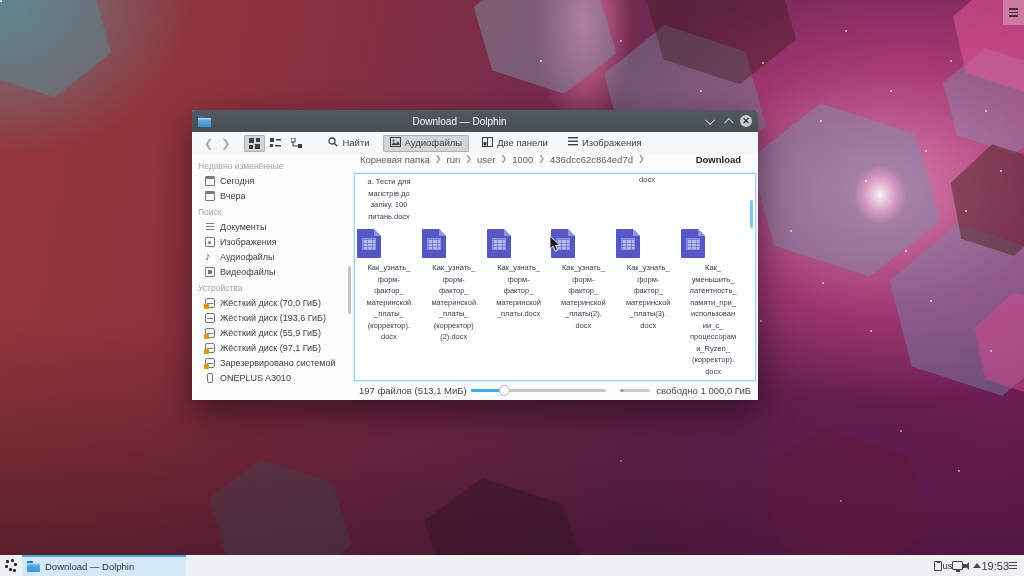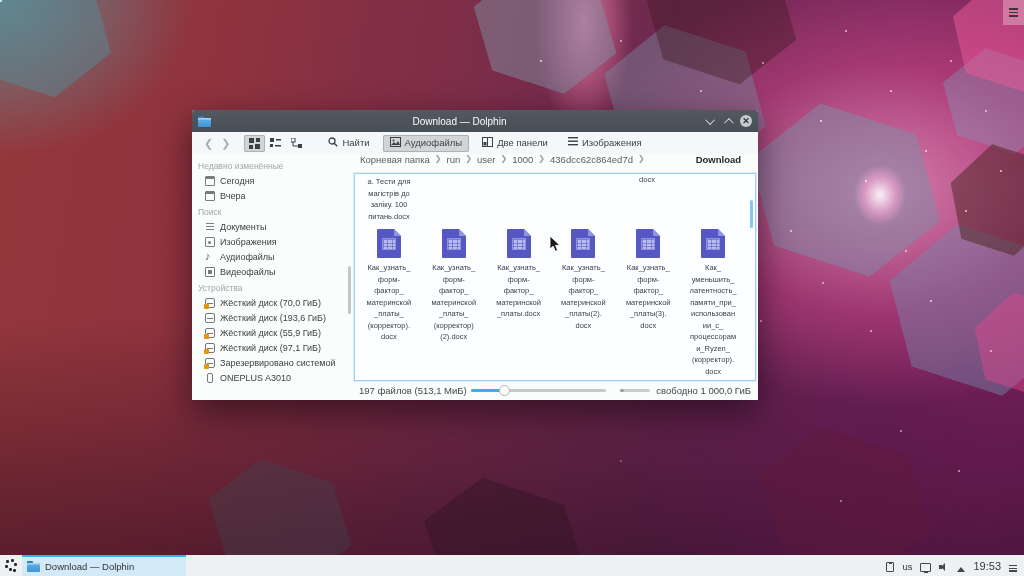--- a/index.html
+++ b/index.html
@@ -88,21 +88,21 @@
   .main { flex:1; display:flex; flex-direction:column; min-width:0; }
   .breadcrumb { height:19px; display:flex; align-items:flex-start; font-size:9.5px; color:#595e62; padding-left:8px; gap:5px; white-space:nowrap; }
   .crumb-sep { color:#9aa0a4; font-size:8px; }
   .crumb.last { color:#24282b; font-weight:bold;margin-left:46px; }
 
   .fileview { flex:1; margin:0 2px; border:1px solid #a2d0ec; outline:1px solid #dbeefa; background:#fdfeff; position:relative; overflow:hidden; }
   .pfile { position:absolute; left:2px; top:2px; width:64px; text-align:center; font-size:7.5px; line-height:11.5px;
     white-space:pre-line; color:#3d4246; }
   .pfrag { position:absolute; left:260px; top:1px; width:64px; text-align:center; font-size:7.5px; color:#3d4246; }
   .files { position:absolute; left:2px; right:10px; top:55px; display:flex; gap:1px; }
-  .fcell { width:64px; display:flex; flex-direction:column; align-items:center; }
+  .fcell { width:64px; display:flex; flex-direction:column; }
   .doc-icon { width:24px; height:29px; background:#5558c4; border-radius:1px; position:relative; margin-bottom:4px; flex:none; }
   .doc-icon::before { content:''; position:absolute; top:0; right:0; border-top:7px solid #fdfeff; border-left:7px solid transparent; }
   .doc-icon::after { content:''; position:absolute; top:0; right:0; border-bottom:7px solid #9295dd; border-right:7px solid transparent; }
   .doc-glyph { position:absolute; left:5px; top:9px; width:14px; height:12px; background:#b9bbee;
     background-image:repeating-linear-gradient(rgba(85,88,196,.55) 0 1px, transparent 1px 3.6px),
       repeating-linear-gradient(90deg, rgba(85,88,196,.55) 0 1px, transparent 1px 4.4px);
     border:1px solid #8f92dd; }
   .fname { font-size:7.5px; line-height:11.5px; text-align:center; white-space:pre-line; color:#3d4246; }
   .fv-scroll { position:absolute; right:2px; top:26px; width:3px; height:28px; background:#86c7ec; border-radius:2px; }
 
@@ -118,21 +118,21 @@
   
   .taskbar { position:absolute; left:0; bottom:0; width:1024px; height:21px; background:#eef0f1;
     display:flex; align-items:center; }
   .launcher { width:22px; height:21px; position:relative; }
   .launcher i { position:absolute; width:2.5px; height:2.5px; background:#23282c; border-radius:50%; }
   .launcher i:nth-child(1){left:6px;top:5px;} .launcher i:nth-child(2){left:11px;top:4px;}
   .launcher i:nth-child(3){left:14px;top:8px;} .launcher i:nth-child(4){left:5px;top:10px;}
   .launcher i:nth-child(5){left:9px;top:13px;} .launcher i:nth-child(6){left:13px;top:14px;}
   .task { width:164px; height:21px; background:#d3e9f8; border-top:2px solid #3daee9;
     display:flex; align-items:center; gap:5px; padding:0 5px; font-size:9.5px; color:#2e3337; }
-  .tray { margin-left:auto; display:flex; align-items:flex-end; gap:8px; padding-right:7px; font-size:9.5px; color:#35393d; }
+  .tray { margin-left:auto; display:flex; align-items:center; gap:0; padding-right:7px; font-size:9.5px; color:#35393d; }
   .tray-clip { width:8px; height:10px; border:1px solid #43474b; border-radius:1px; position:relative; }
   .tray-clip::before { content:''; position:absolute; left:1.5px; top:-1px; width:3px; height:2px; background:#43474b; }
   .tray-mon { width:11px; height:9px; border:1px solid #43474b; border-radius:1px; position:relative; }
   .tray-mon::before { content:''; position:absolute; left:2.5px; bottom:-2.5px; width:4px; height:1.5px; background:#43474b; }
   .tray-spk { position:relative; width:10px; height:10px; }
   .tray-spk::before { content:''; position:absolute; left:0; top:3px; width:3px; height:4px; background:#43474b; }
   .tray-spk::after { content:''; position:absolute; left:2px; top:1px; border-right:4px solid #43474b;
     border-top:4px solid transparent; border-bottom:4px solid transparent; }
   .caret-up { width:0; height:0; border-left:4px solid transparent; border-right:4px solid transparent; border-bottom:5px solid #43474b; }
   .clock { font-size:11px; }

